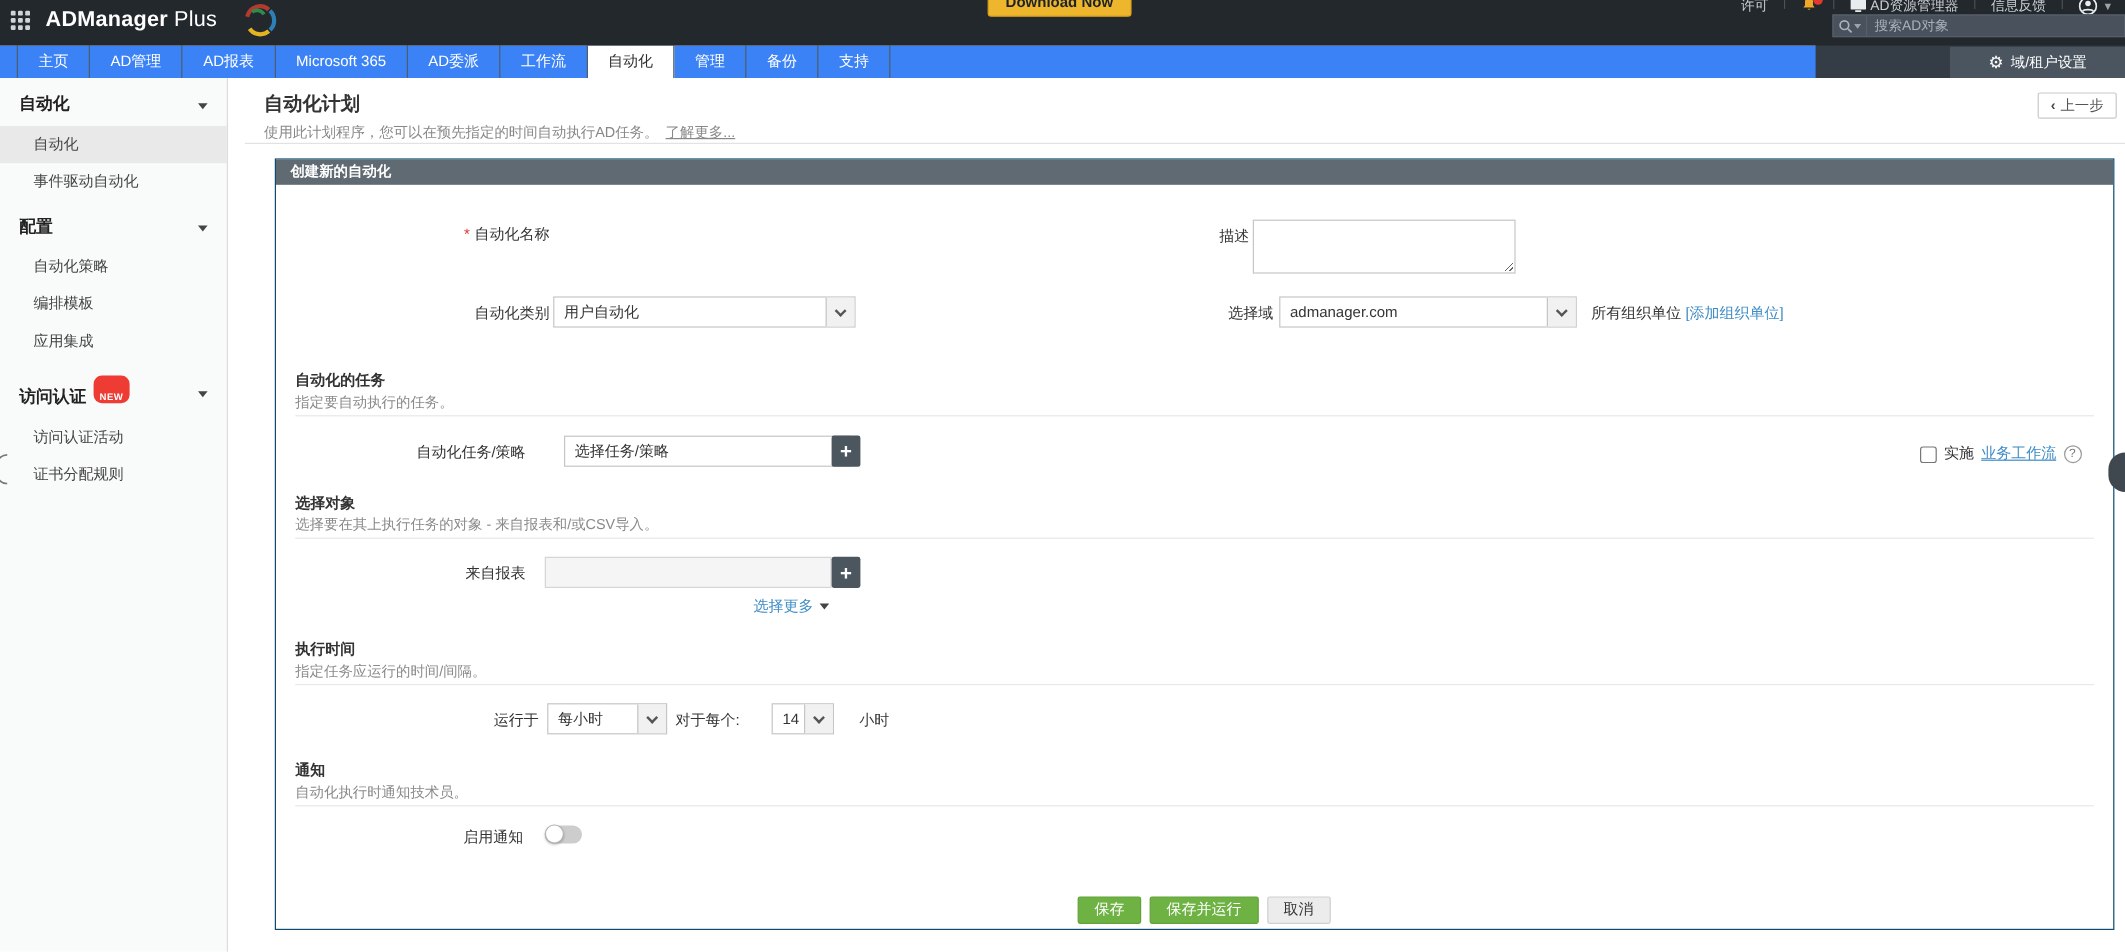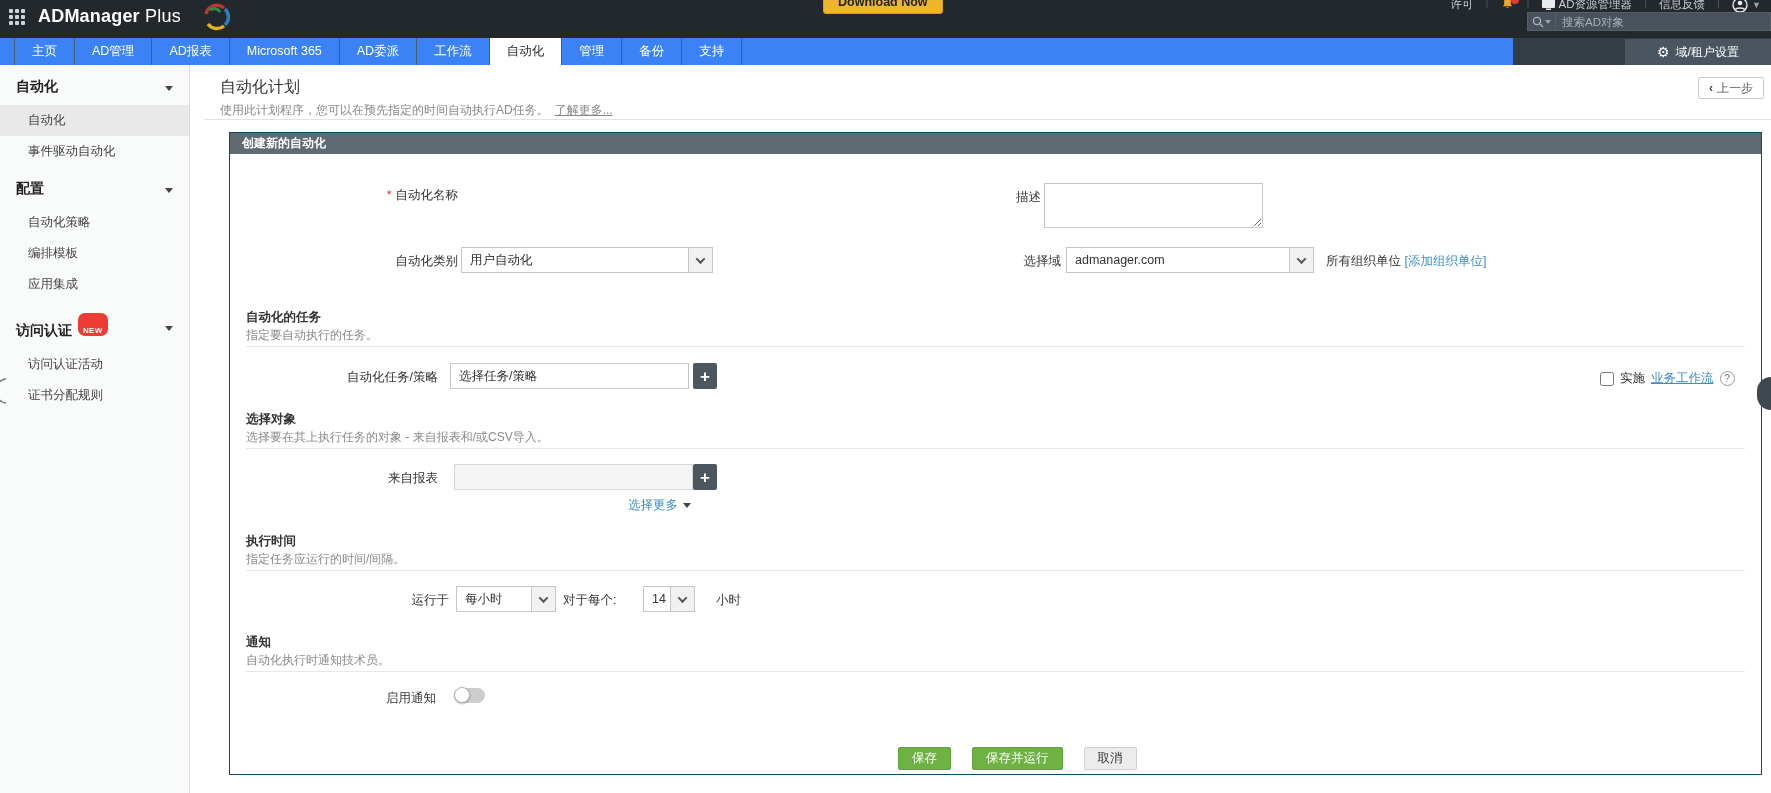--- a/index.html
+++ b/index.html
@@ -50,21 +50,21 @@
   .sb-caret { position:absolute; right:16px; top:50%; margin-top:1px; width:0; height:0;
     border-left:4px solid transparent; border-right:4px solid transparent; border-top:5px solid #444; }
   .sb-item { padding:7px 16px 7px 28px; font-size:12.5px; color:#444; cursor:pointer; white-space:nowrap; }
   .sb-item.selected { background:#e9e9e9; }
   .new-badge { display:inline-block; margin-left:6px; background:#ee3b33; color:#fff; font-size:8px; font-weight:bold;
     padding:13px 5px 1px; border-radius:7px; vertical-align:2px; letter-spacing:.3px; }
   .collapse-handle { position:absolute; left:-2px; top:378px; z-index:40; cursor:pointer; }
 
   
   .main { position:absolute; left:190px; top:65px; width:1581px; height:728px; background:#fff; }
-  .page-title { position:absolute; left:30px; top:12px; font-size:16px; font-weight:normal; color:#333; }
+  .page-title { position:absolute; left:30px; top:12px; font-size:16px; font-weight:bold; color:#333; }
   .page-sub { position:absolute; left:30px; top:37px; font-size:12px; color:#888; }
   .learn-more { color:#888; text-decoration:underline; cursor:pointer; margin-left:6px; }
   .back-btn { position:absolute; left:1508px; top:12px; width:66px; height:22px; background:#fff; border:1px solid #c9c9c9;
     border-radius:2px; font-size:12px; color:#555; display:flex; align-items:center; justify-content:center; gap:4px; cursor:pointer; }
   .back-chev { font-weight:bold; color:#444; font-size:12px; }
   .hdr-divider { position:absolute; left:14px; right:0; top:54px; height:1px; background:#e2e2e2; }
 
   
   .panel { position:absolute; left:39px; top:67px; width:1533px; height:643px; border:1px solid #0c4a6e; background:#fff; }
   .panel-header { position:absolute; left:0; top:0; right:0; height:21px; background:#5f6a73; color:#fff;
@@ -91,21 +91,21 @@
   .wf-group input[type=checkbox] { width:14px; height:14px; cursor:pointer; }
   .wf-link { color:#3f8cc6; text-decoration:underline; cursor:pointer; }
   .help-icon { width:15px; height:15px; border:1px solid #999; border-radius:50%; color:#777; font-size:10px;
     display:flex; align-items:center; justify-content:center; cursor:pointer; }
   .more-link { position:absolute; left:398px; top:364px; font-size:12.5px; color:#3f8cc6; cursor:pointer;
     display:flex; align-items:center; gap:5px; }
   .dark-caret { width:0; height:0; border-left:4px solid transparent; border-right:4px solid transparent; border-top:5px solid #444; }
   .toggle { position:absolute; left:224px; top:555px; width:31px; height:15px; background:#cdcdcd; border-radius:8px; cursor:pointer; }
   .toggle .knob { position:absolute; left:0px; top:-1px; width:16px; height:16px; background:#fff; border:1px solid #b5b5b5;
     border-radius:50%; box-shadow:0 1px 2px rgba(0,0,0,.25); }
-  .btn-row { position:absolute; left:668px; top:614px; display:flex; gap:21px; }
+  .btn-row { position:absolute; left:668px; top:614px; display:flex; gap:7px; }
   .btn { height:23px; padding:0 13px; font-size:12.5px; border-radius:2px; cursor:pointer;
     display:flex; align-items:center; font-family:inherit; }
   .btn.green { background:#6fb244; border:1px solid #63a23a; color:#fff; }
   .btn.gray { background:#ececec; border:1px solid #cfcfcf; color:#333; }
   .right-edge-widget { position:absolute; right:0; top:377px; width:14px; height:33px; background:#3f474f;
     border-radius:17px 0 0 17px; z-index:40; cursor:pointer; }
 </style>
 </head>
 <body>
 
@@ -253,21 +253,21 @@
     </div>
     <div class="form-lbl" style="left:1096px;top:120px;text-align:left">
       <span>所有组织单位</span>
       <span class="wf-link" style="text-decoration:none">[添加组织单位]</span>
     </div>
 
     <div class="sec-title" style="left:16px;top:176px">自动化的任务</div>
     <div class="sec-desc" style="left:16px;top:194px">指定要自动执行的任务。</div>
     <div class="divider" style="top:213px"></div>
     <div class="form-lbl" style="left:0;width:208px;top:236px">自动化任务/策略</div>
-    <input class="inp" style="left: 220px; top: 230px; width: 239px;" value="选择任务/策略">
+    <input class="inp" style="left: 240px; top: 230px; width: 239px;" value="选择任务/策略">
     <div class="plusbtn" style="left:463px;top:230px">+</div>
     <div class="wf-group">
       <input type="checkbox" style="">
       <span>实施</span>
       <span class="wf-link">业务工作流</span>
       <span class="help-icon">?</span>
     </div>
 
     <div class="sec-title" style="left:16px;top:278px">选择对象</div>
     <div class="sec-desc" style="left:16px;top:296px">选择要在其上执行任务的对象 - 来自报表和/或CSV导入。</div>

